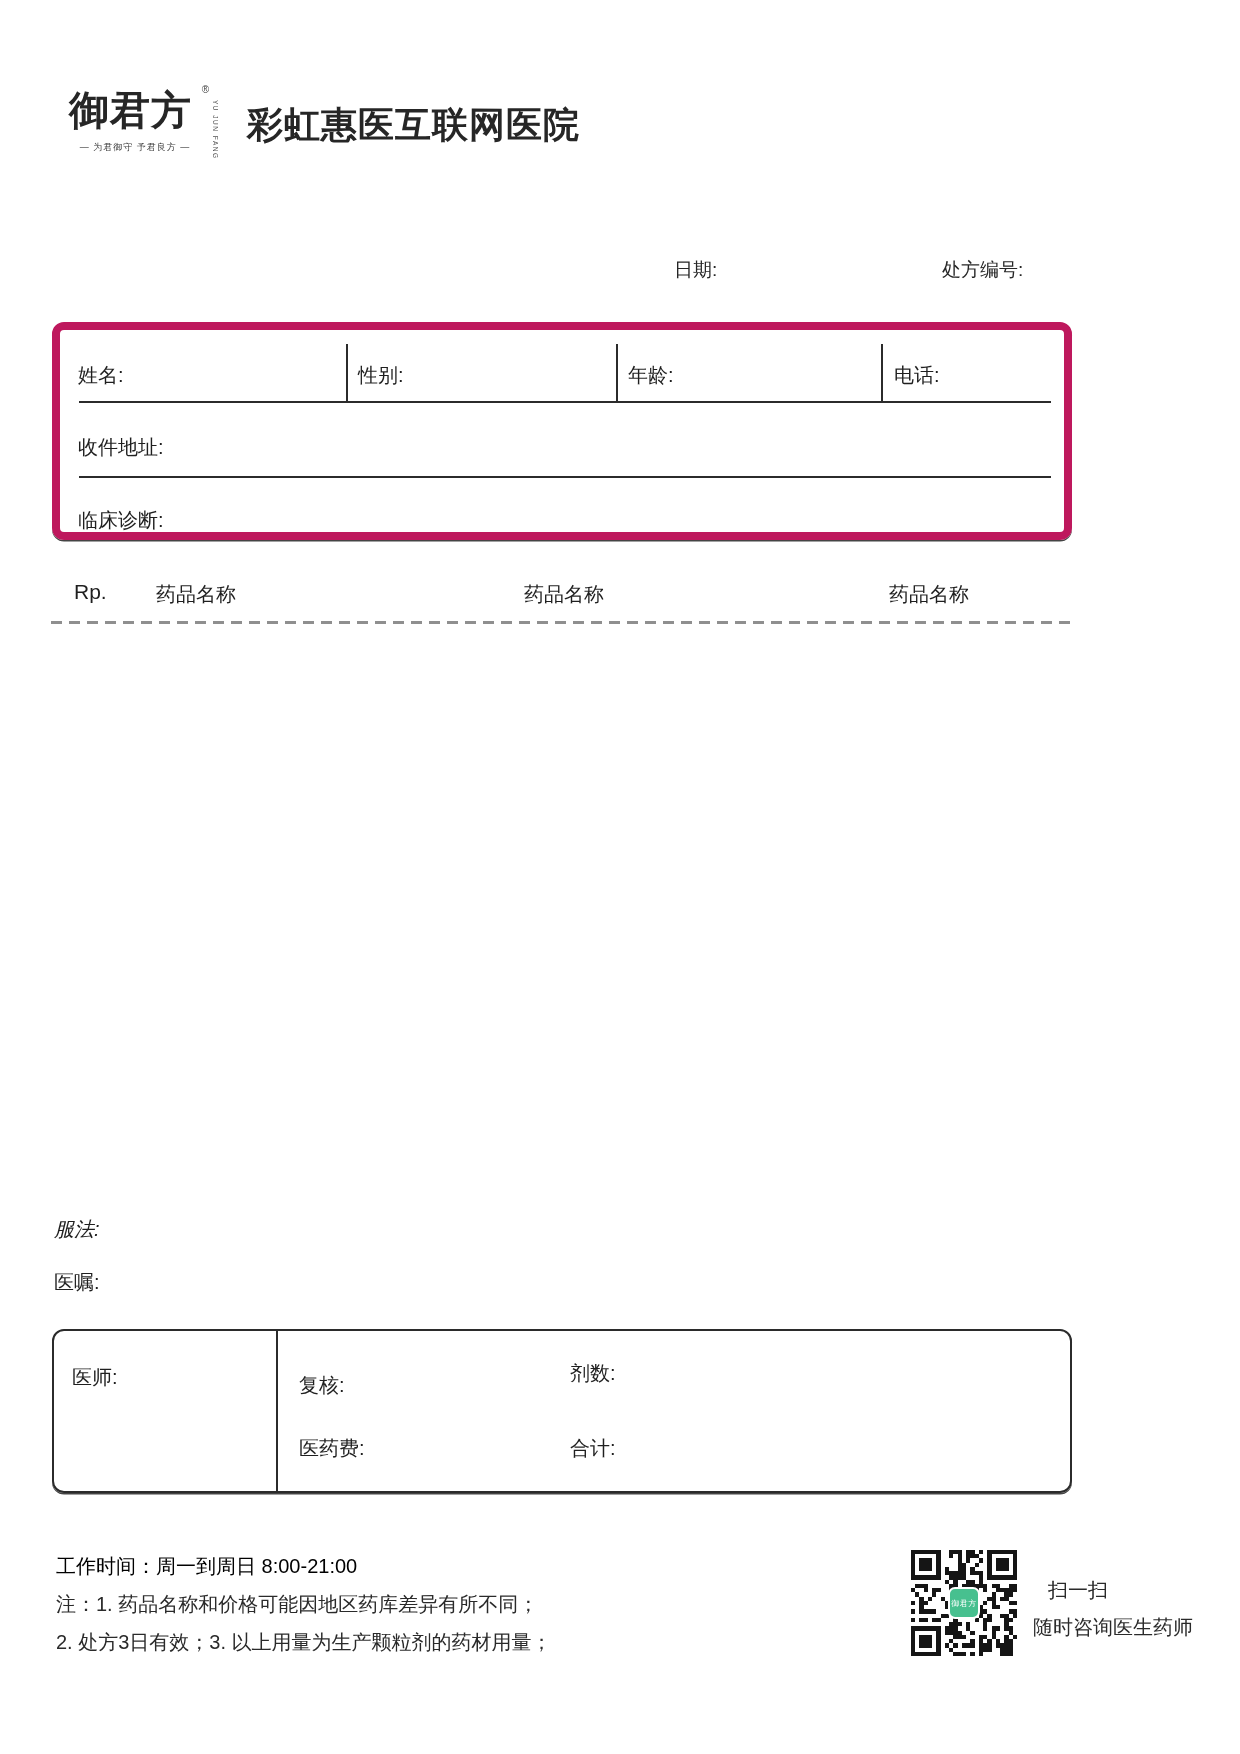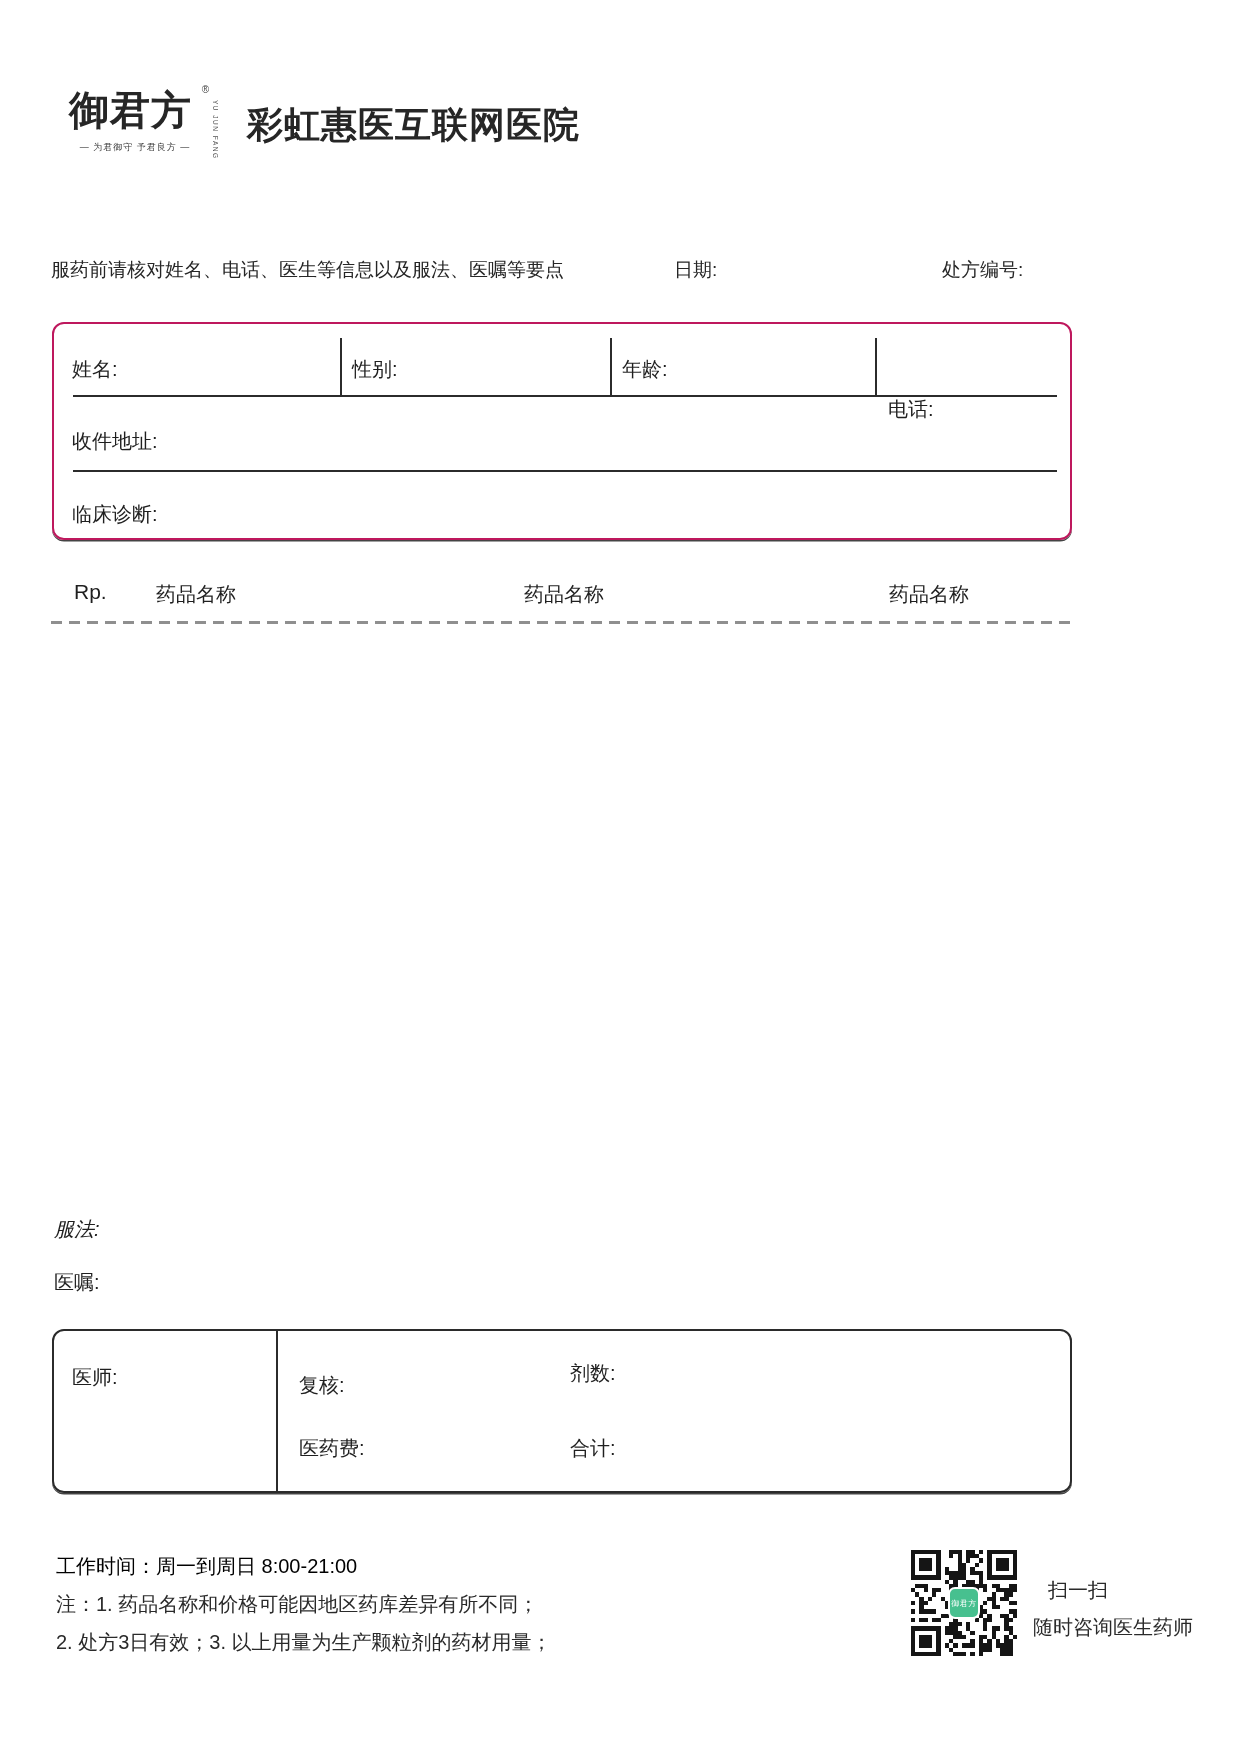--- a/index.html
+++ b/index.html
@@ -35,28 +35,28 @@
   }
 
   
   .notice-text   { left:37px;  top:257px; font-size:19px; color:#262626; white-space:nowrap; }
   .date-label    { left:660px; top:257px; font-size:19px; color:#262626; }
   .rx-no-label   { left:928px; top:257px; font-size:19px; color:#262626; }
 
   
   .patient-box {
     left:38px; top:322px; width:1020px; height:218px;
-    border:2px solid #be185d; border-radius:12px;
+    border:8px solid #be185d; border-radius:12px;
     box-shadow:0 1.5px 0 #444;
   }
   .pb-label { position:absolute; font-size:20px; color:#1f1f1f; white-space:nowrap; }
   .pb-name    { left:18px;  top:32px; }
   .pb-gender  { left:298px; top:32px; }
   .pb-age     { left:568px; top:32px; }
-  .pb-phone   { left:834px; top:32px;margin-top:40px; }
+  .pb-phone   { left:834px; top:32px; }
   .pb-vline { position:absolute; top:14px; height:58px; width:2px; background:#2b2b2b; }
   .pb-v1 { left:286px; }
   .pb-v2 { left:556px; }
   .pb-v3 { left:821px; }
   .pb-hline { position:absolute; left:19px; right:13px; height:2px; background:#2b2b2b; }
   .pb-h1 { top:71px; }
   .pb-h2 { top:146px; }
   .pb-address   { left:18px; top:104px; }
   .pb-diagnosis { left:18px; top:177px; }
 
@@ -112,21 +112,20 @@
   <div class="abs logo-block">
     <div class="logo-row">
       <div class="logo-main">御君方</div>
       <span class="logo-reg">®</span>
       <span class="logo-side">YU JUN FANG</span>
     </div>
     <div class="logo-tagline">— 为君御守 予君良方 —</div>
   </div>
   <h1 class="abs hospital-title">彩虹惠医互联网医院</h1>
 
-  <div class="abs notice-text">服药前请核对姓名、电话、医生等信息以及服法、医嘱等要点</div>
   <div class="abs date-label">日期:</div>
   <div class="abs rx-no-label">处方编号:</div>
 
   <section class="abs patient-box">
     <span class="pb-label pb-name">姓名:</span>
     <span class="pb-label pb-gender">性别:</span>
     <span class="pb-label pb-age">年龄:</span>
     <span class="pb-label pb-phone">电话:</span>
     <div class="pb-vline pb-v1"></div>
     <div class="pb-vline pb-v2"></div>

